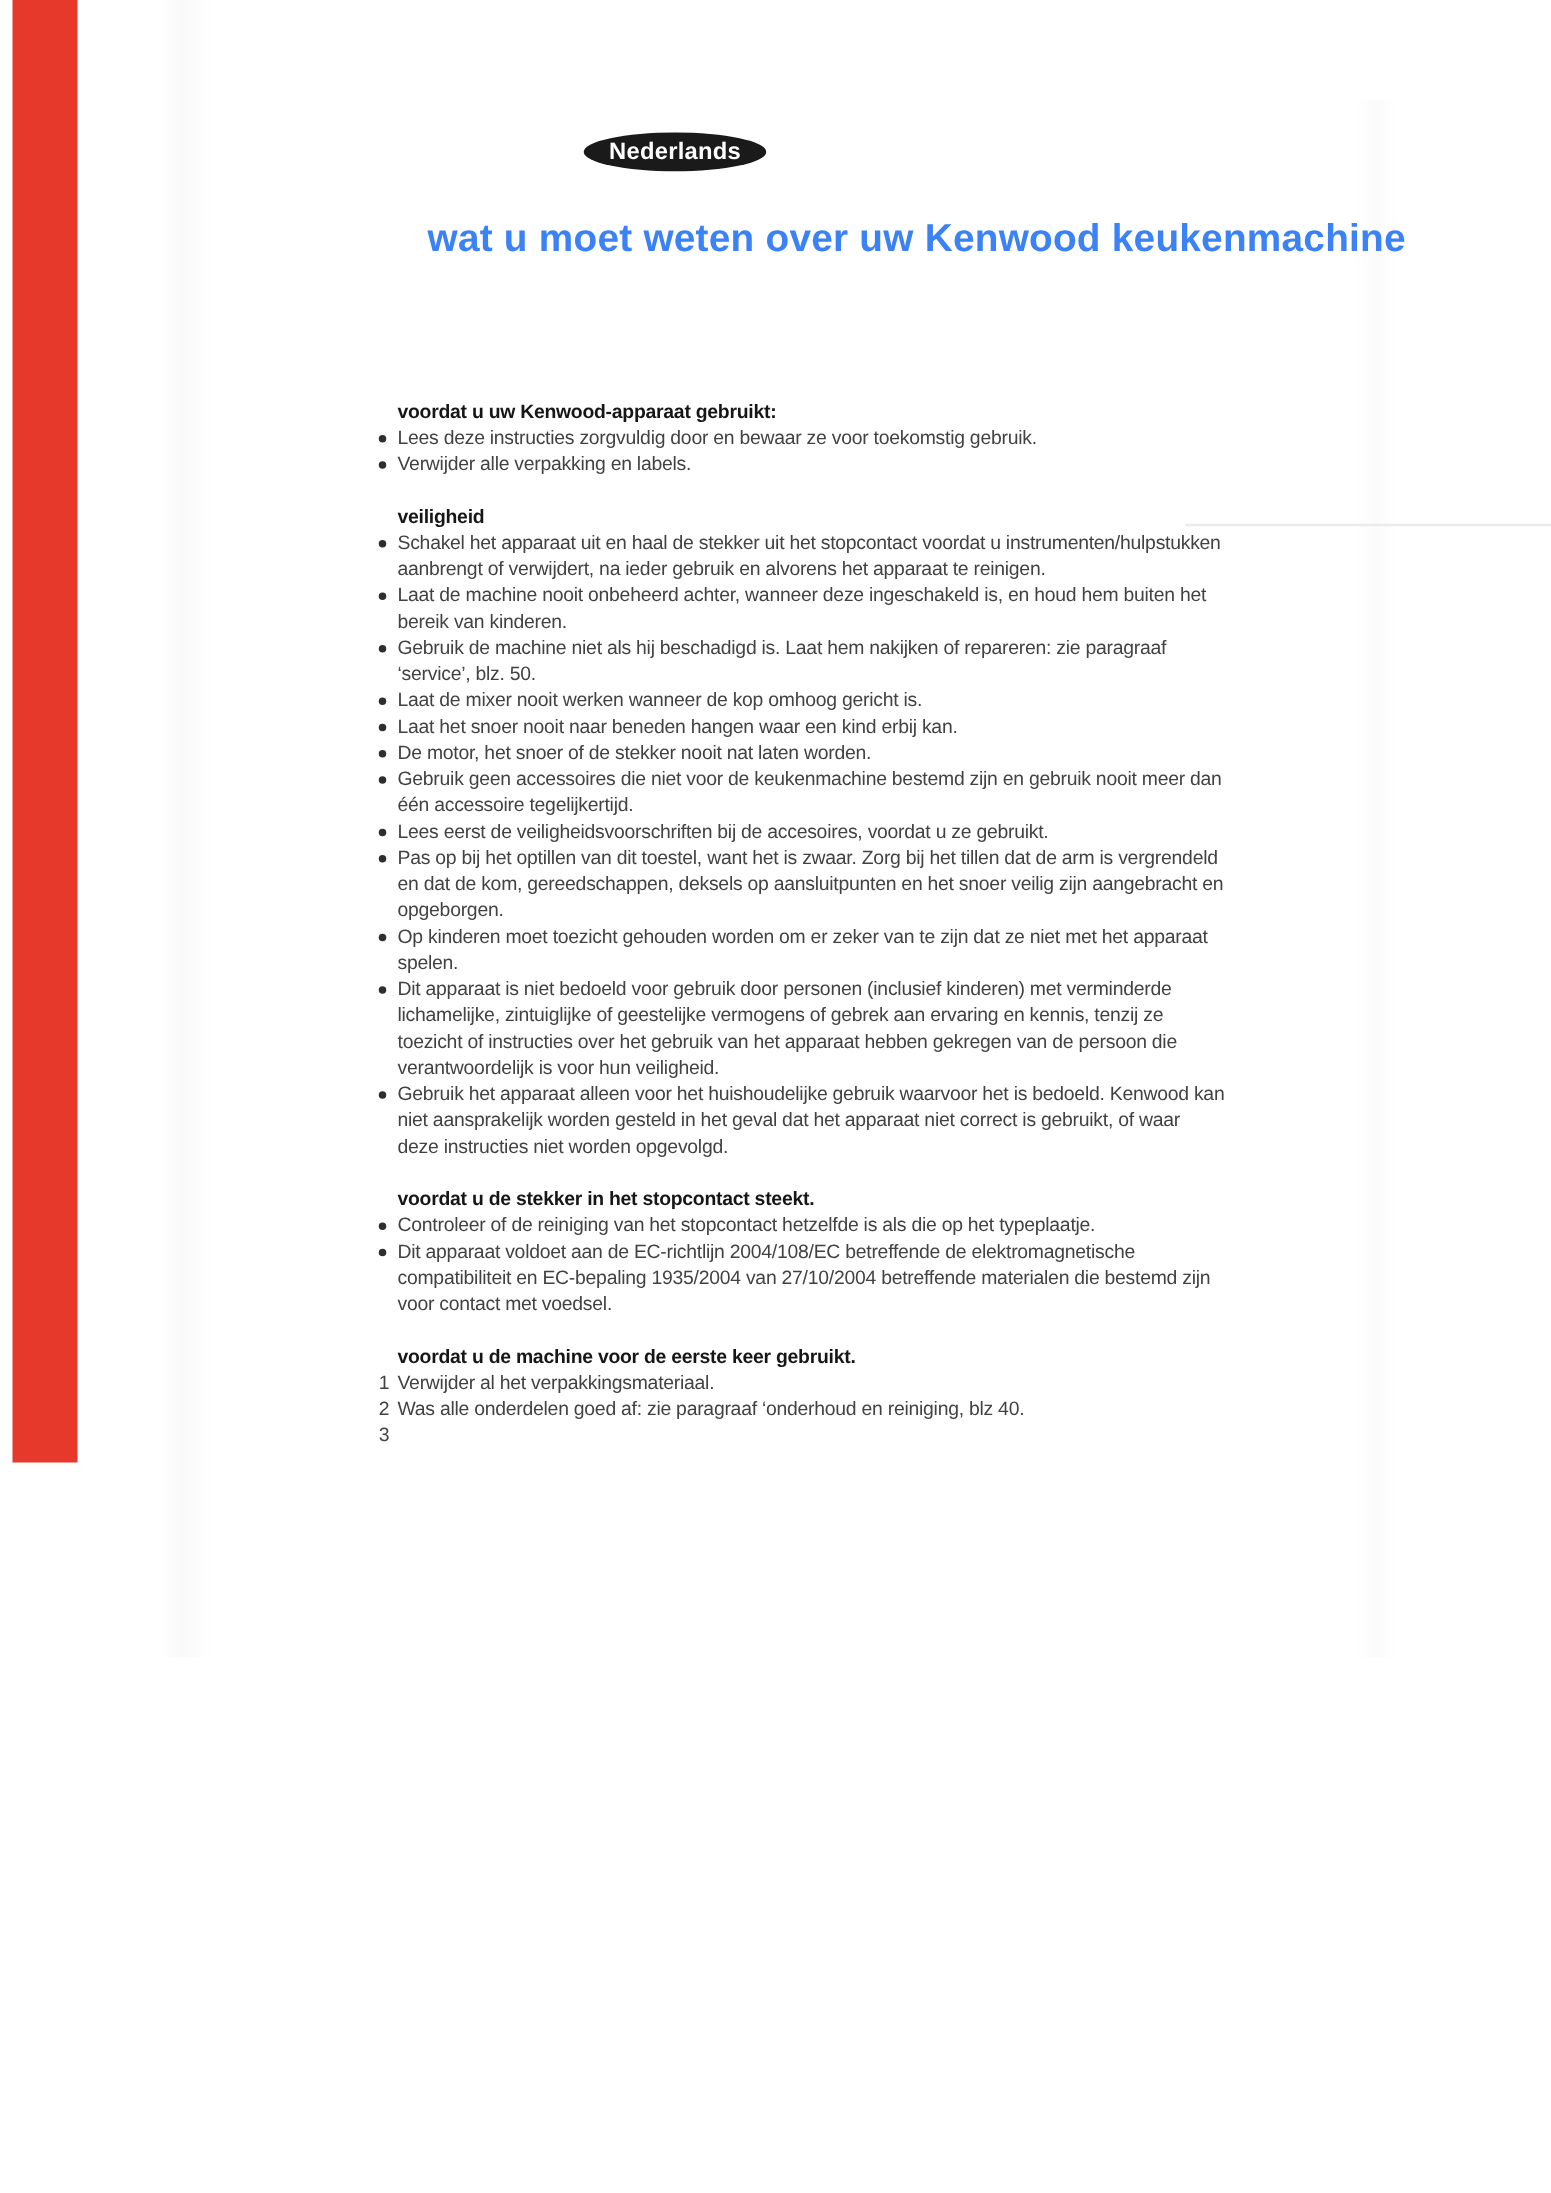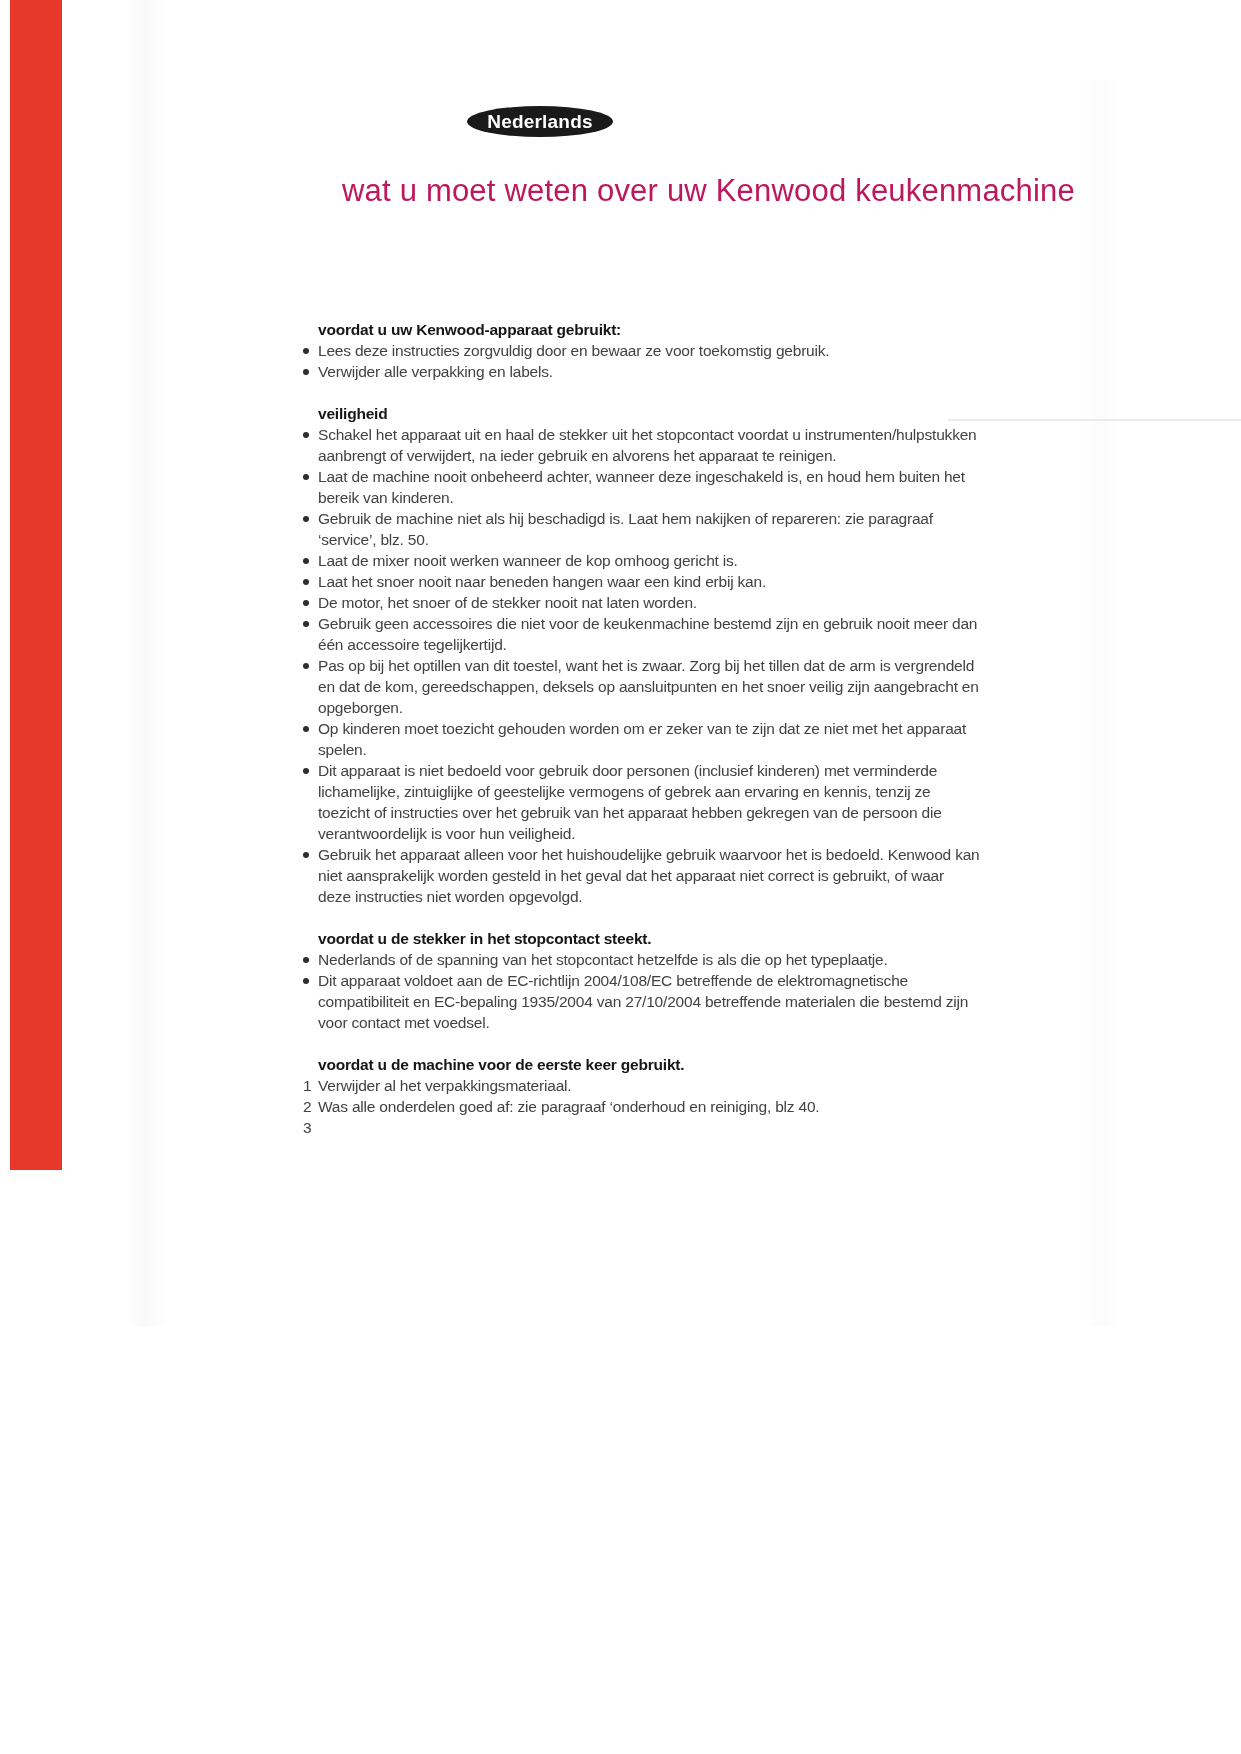--- a/index.html
+++ b/index.html
@@ -25,21 +25,21 @@
   
   .badge{
     position:absolute;left:467px;top:106px;width:146px;height:31px;
     border-radius:50%;
     display:flex;align-items:center;justify-content:center;
     color:#ffffff;font-size:19px;font-weight:600;letter-spacing:0.2px;
   }
   
   .title{
     position:absolute;left:342px;top:152px;
-    font-size:31px;font-weight:400;color:#be185d;letter-spacing:0.2px;
+    font-size:31px;font-weight:700;color:#3b82f6;letter-spacing:0.2px;
     white-space:nowrap;
   }
   
   .content{
     position:absolute;left:318px;top:272px;width:820px;
     font-size:15.5px;line-height:21px;letter-spacing:-0.2px;color:#424242;margin-top:47px;
   }
   .content h2{
     font-size:15.5px;line-height:21px;font-weight:700;color:#161616;
     margin:21px 0 0 0;letter-spacing:-0.2px;
@@ -91,38 +91,39 @@
 aanbrengt of verwijdert, na ieder gebruik en alvorens het apparaat te reinigen.</li>
           <li>Laat de machine nooit onbeheerd achter, wanneer deze ingeschakeld is, en houd hem buiten het
 bereik van kinderen.</li>
           <li>Gebruik de machine niet als hij beschadigd is. Laat hem nakijken of repareren: zie paragraaf
 ‘service’, blz. 50.</li>
           <li>Laat de mixer nooit werken wanneer de kop omhoog gericht is.</li>
           <li>Laat het snoer nooit naar beneden hangen waar een kind erbij kan.</li>
           <li>De motor, het snoer of de stekker nooit nat laten worden.</li>
           <li>Gebruik geen accessoires die niet voor de keukenmachine bestemd zijn en gebruik nooit meer dan
 één accessoire tegelijkertijd.</li>
+          <li>Lees eerst de veiligheidsvoorschriften bij de accesoires, voordat u ze gebruikt.</li>
           <li>Pas op bij het optillen van dit toestel, want het is zwaar. Zorg bij het tillen dat de arm is vergrendeld
 en dat de kom, gereedschappen, deksels op aansluitpunten en het snoer veilig zijn aangebracht en
 opgeborgen.</li>
           <li>Op kinderen moet toezicht gehouden worden om er zeker van te zijn dat ze niet met het apparaat
 spelen.</li>
           <li>Dit apparaat is niet bedoeld voor gebruik door personen (inclusief kinderen) met verminderde
 lichamelijke, zintuiglijke of geestelijke vermogens of gebrek aan ervaring en kennis, tenzij ze
 toezicht of instructies over het gebruik van het apparaat hebben gekregen van de persoon die
 verantwoordelijk is voor hun veiligheid.</li>
           <li>Gebruik het apparaat alleen voor het huishoudelijke gebruik waarvoor het is bedoeld. Kenwood kan
 niet aansprakelijk worden gesteld in het geval dat het apparaat niet correct is gebruikt, of waar
 deze instructies niet worden opgevolgd.</li>
         </ul>
       </section>
       <section>
         <h2>voordat u de stekker in het stopcontact steekt.</h2>
         <ul class="bullets">
-          <li>Nederlands of de spanning van het stopcontact hetzelfde is als die op het typeplaatje.</li>
+          <li>Controleer of de reiniging van het stopcontact hetzelfde is als die op het typeplaatje.</li>
           <li>Dit apparaat voldoet aan de EC-richtlijn 2004/108/EC betreffende de elektromagnetische
 compatibiliteit en EC-bepaling 1935/2004 van 27/10/2004 betreffende materialen die bestemd zijn
 voor contact met voedsel.</li>
         </ul>
       </section>
       <section>
         <h2>voordat u de machine voor de eerste keer gebruikt.</h2>
         <ul class="numbered">
           <li><span class="num">1</span><span>Verwijder al het verpakkingsmateriaal.</span></li>
           <li><span class="num">2</span><span>Was alle onderdelen goed af: zie paragraaf ‘onderhoud en reiniging, blz 40.</span></li>

